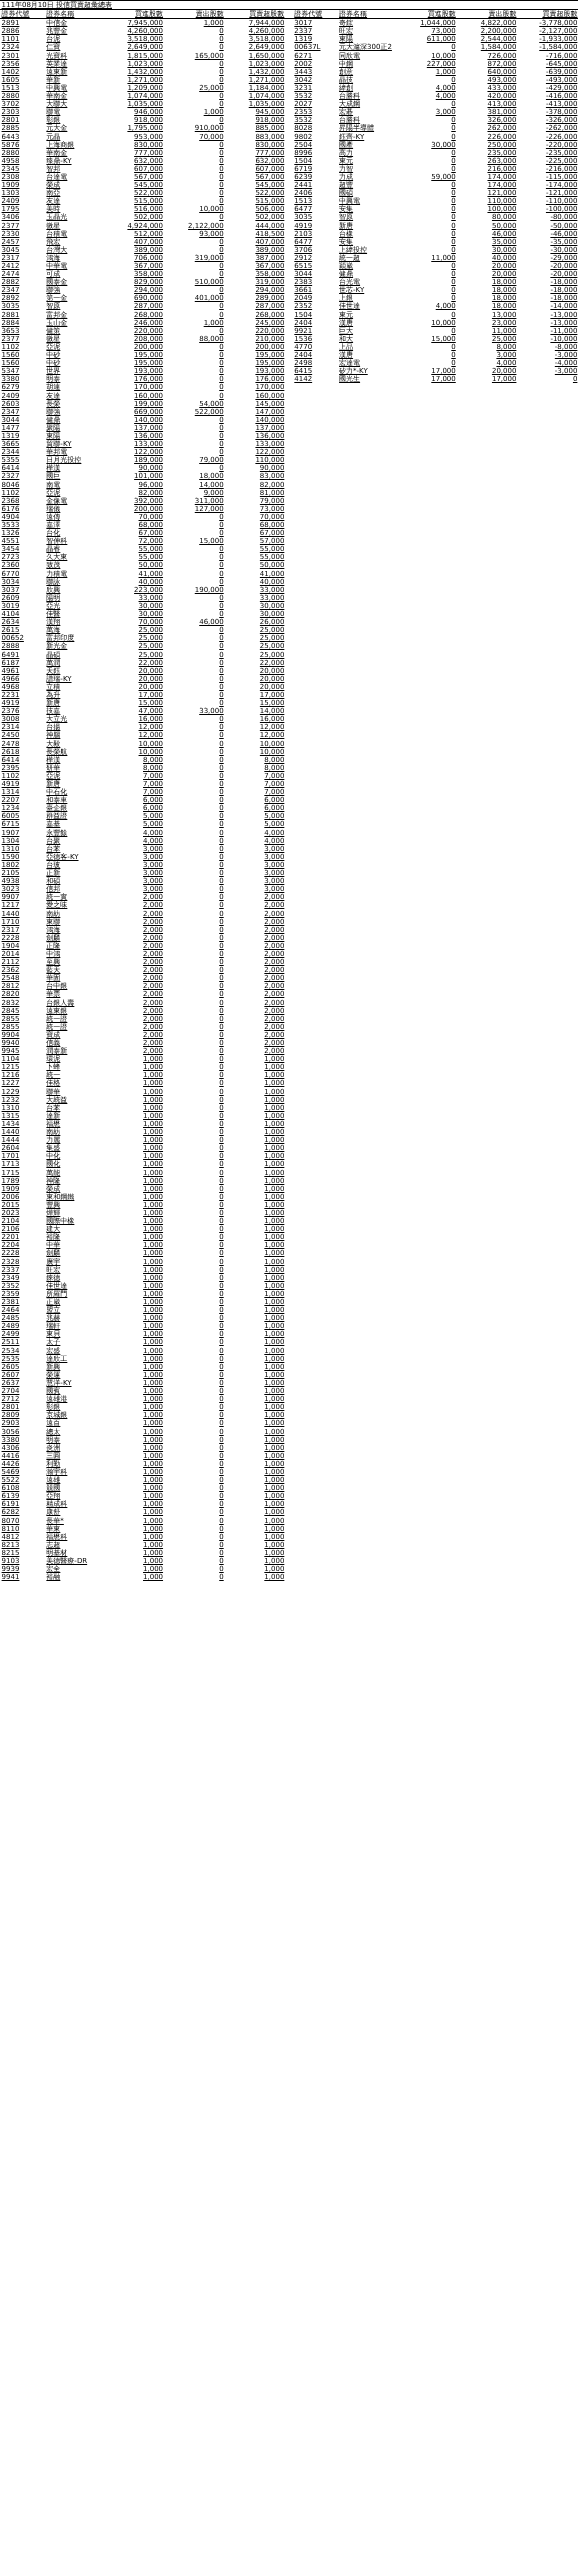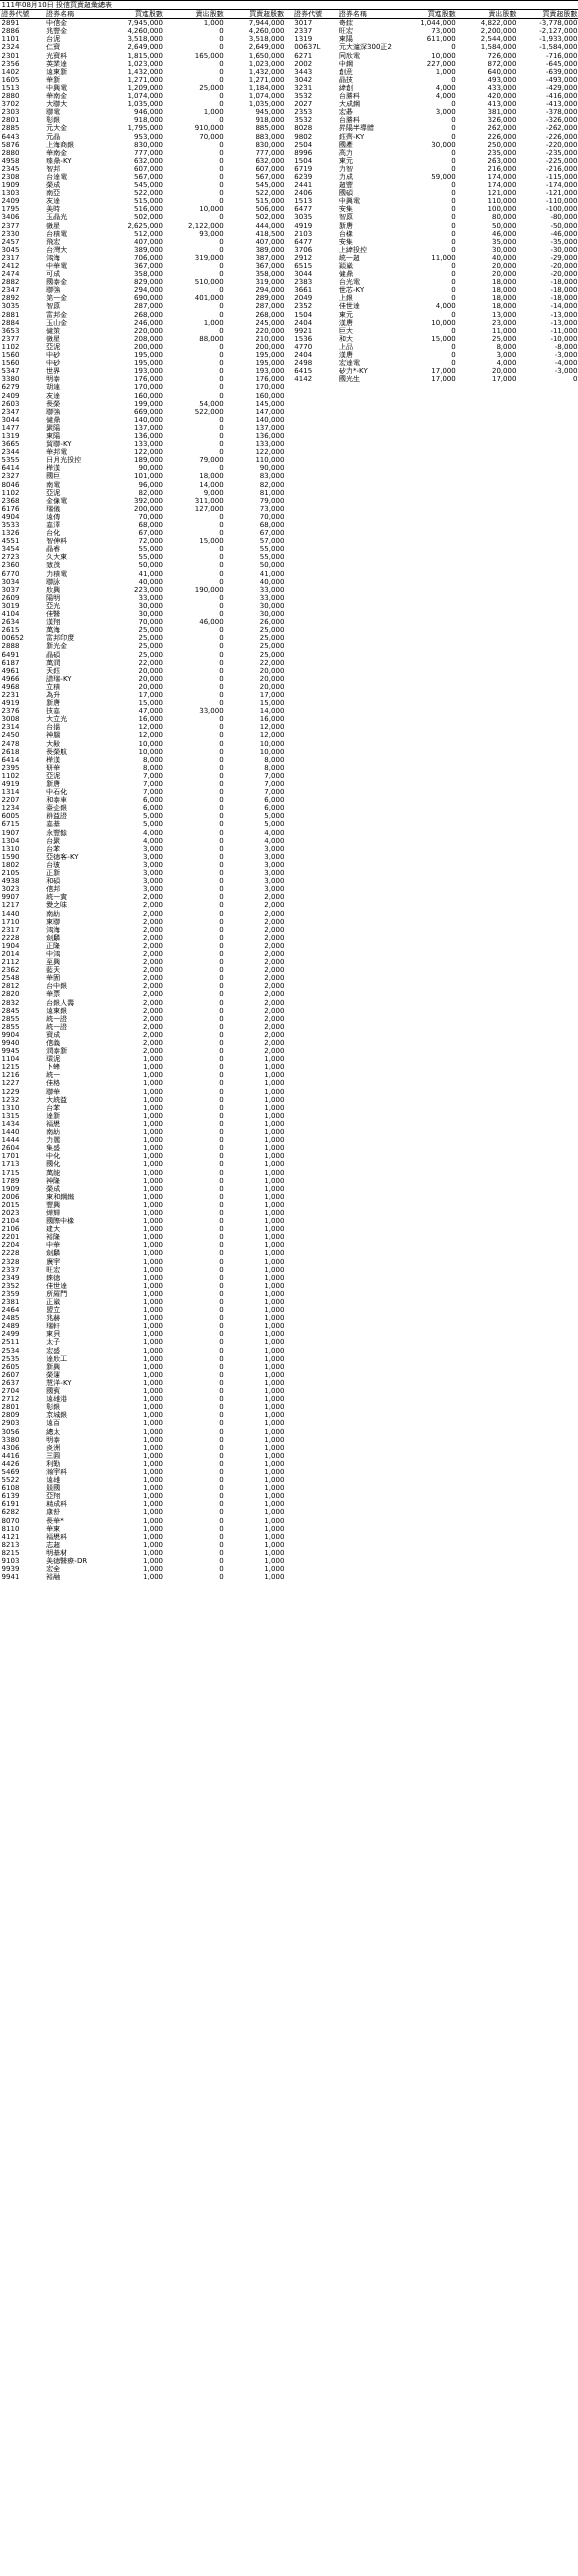--- a/index.html
+++ b/index.html
@@ -2,21 +2,21 @@
 <html style="font-size:12.5px"><head>
 <meta charset="utf-8">
 <style>
   html,body{margin:0;padding:0;background:#ffffff;}
   body{
     font-family:"DejaVu Sans","Liberation Sans",sans-serif;
     font-size:7px;
     color:#000;
     width:579px;
   }
-  .page{width:526px;position:relative;}
+  .page{width:526px;position:relative;text-decoration:underline;}
   table{
     border-collapse:collapse;
     table-layout:fixed;
     width:579px;
   }
   td,th{
     font-size:7px;
     line-height:8.1px;
     padding:0 1.6px;
     border:none;
@@ -401,21 +401,21 @@
           <td></td>
           <td class="txt">3035</td>
           <td class="txt">智原</td>
           <td class="num">0</td>
           <td class="num">80,000</td>
           <td class="num">-80,000</td>
         </tr>
         <tr>
           <td class="txt">2377</td>
           <td class="txt">微星</td>
-          <td class="num">2,625,000</td>
+          <td class="num">4,924,000</td>
           <td class="num">2,122,000</td>
           <td class="num">444,000</td>
           <td></td>
           <td class="txt">4919</td>
           <td class="txt">新唐</td>
           <td class="num">0</td>
           <td class="num">50,000</td>
           <td class="num">-50,000</td>
         </tr>
         <tr>
@@ -2505,21 +2505,21 @@
           <td class="num">0</td>
           <td class="num">1,000</td>
           <td></td>
           <td class="txt"></td>
           <td class="txt"></td>
           <td class="num"></td>
           <td class="num"></td>
           <td class="num"></td>
         </tr>
         <tr>
-          <td class="txt">4121</td>
+          <td class="txt">4812</td>
           <td class="txt">福懋科</td>
           <td class="num">1,000</td>
           <td class="num">0</td>
           <td class="num">1,000</td>
           <td></td>
           <td class="txt"></td>
           <td class="txt"></td>
           <td class="num"></td>
           <td class="num"></td>
           <td class="num"></td>

